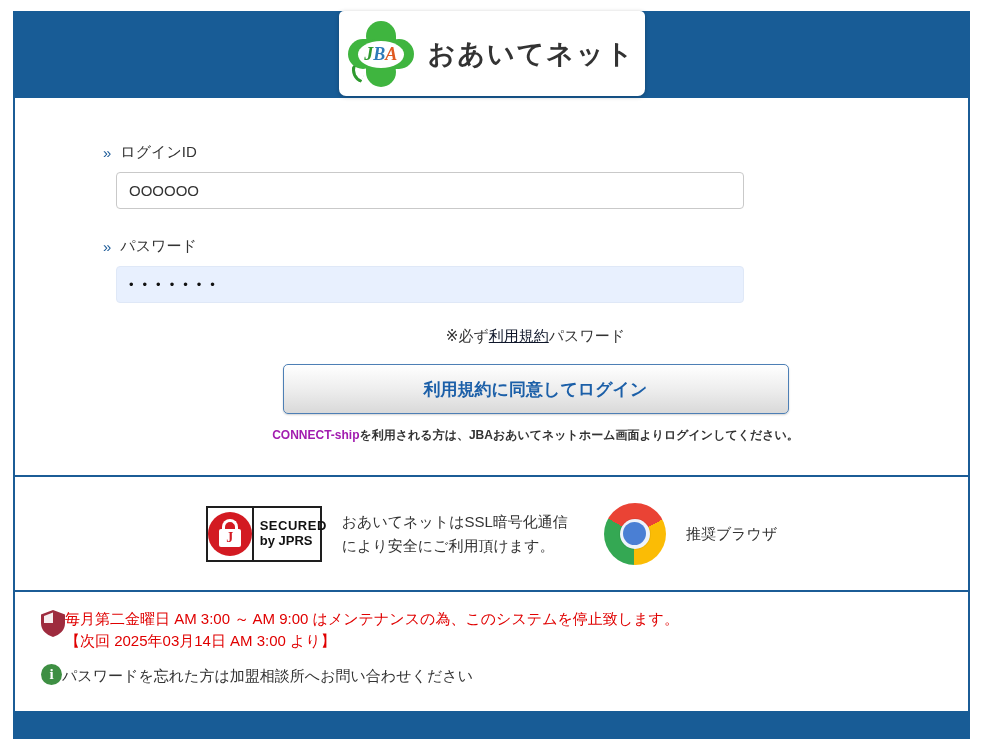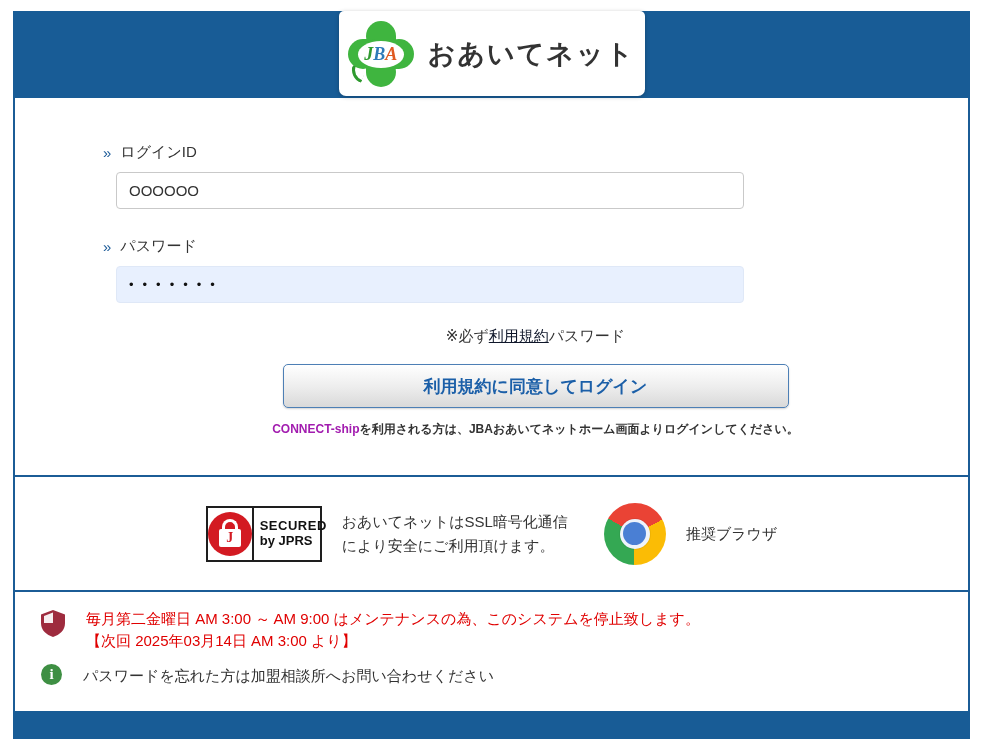--- a/index.html
+++ b/index.html
@@ -71,21 +71,21 @@
   }
   .pw-field { margin-top: 28px; }
   .text-input.password {
     background: #e8f0fe; border: 1px solid #dfe8f7;
     font-size: 13px; letter-spacing: 9px; color: #111;
   }
   .terms-line { text-align: center; font-size: 15px; color: #333; margin: 24px 0 0 0; }
   .terms-line a { color: #0f172a; text-decoration: underline; cursor: pointer; }
   .login-btn {
     display: block; margin: 18px auto 0 auto;
-    width: 506px; height: 44px;
+    width: 506px; height: 50px;
     background: linear-gradient(#ffffff, #ececec 55%, #d9d9d9);
     border: 1px solid #4d7fb5; border-radius: 5px;
     color: #1b5fa8; font-size: 17px; font-weight: bold;
     font-family: "Liberation Sans", "DejaVu Sans", sans-serif;
     cursor: pointer; box-shadow: 0 1px 2px rgba(0,0,0,.18);
   }
   .connect-note { text-align: center; font-size: 12px; font-weight: bold; color: #333; margin-top: 13px; }
   .connect-note .hl { color: #a21caf; }
 
   
@@ -129,21 +129,21 @@
     position: absolute; left: 50%; top: 50%; transform: translate(-50%,-50%);
     width: 30px; height: 30px; border-radius: 50%;
     background: #eef3fb; box-shadow: 0 0 0 1px rgba(0,0,0,.05);
     display: flex; align-items: center; justify-content: center;
   }
   .chrome-core { width: 23px; height: 23px; border-radius: 50%; background: #4a7fd4; }
   .browser-text { font-size: 15px; color: #333; line-height: 24px; }
 
   
   .notice-section { height: 119px; padding: 16px 0 0 26px; border-bottom: none; }
-  .notice-row { display: flex; align-items: flex-start; gap: 21px; }
+  .notice-row { display: flex; align-items: flex-start; gap: 0; }
   .notice-row + .notice-row { margin-top: 12px; }
   .maint-text { color: #e00000; font-size: 15px; line-height: 22px; }
   .help-text { color: #333; font-size: 15px; line-height: 21px; padding-top: 1px; }
   .shield-icon { width: 24px; height: 27px; flex: 0 0 auto; margin-top: 2px; }
   .info-icon {
     width: 21px; height: 21px; border-radius: 50%; background: #3e8f43;
     color: #fff; flex: 0 0 auto;
     display: flex; align-items: center; justify-content: center;
     font-family: "Liberation Serif", "DejaVu Serif", serif;
     font-weight: bold; font-size: 15px;

